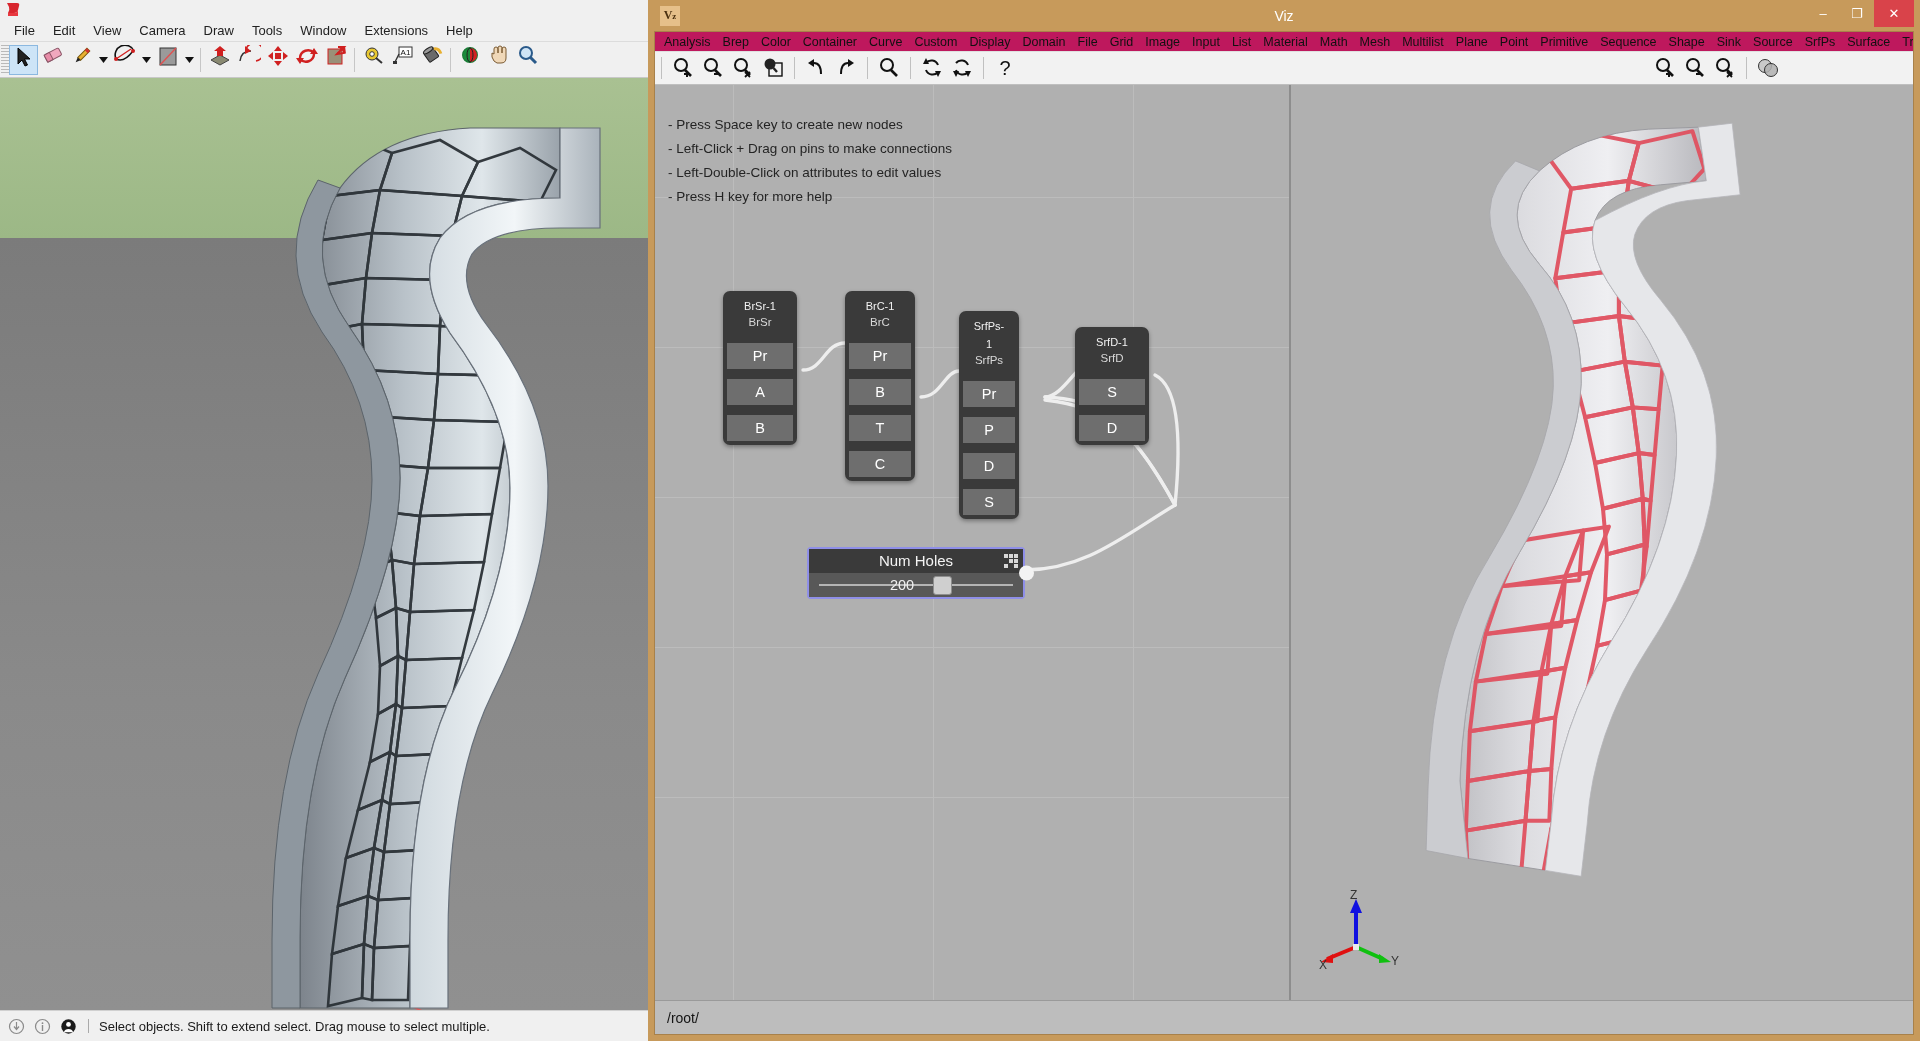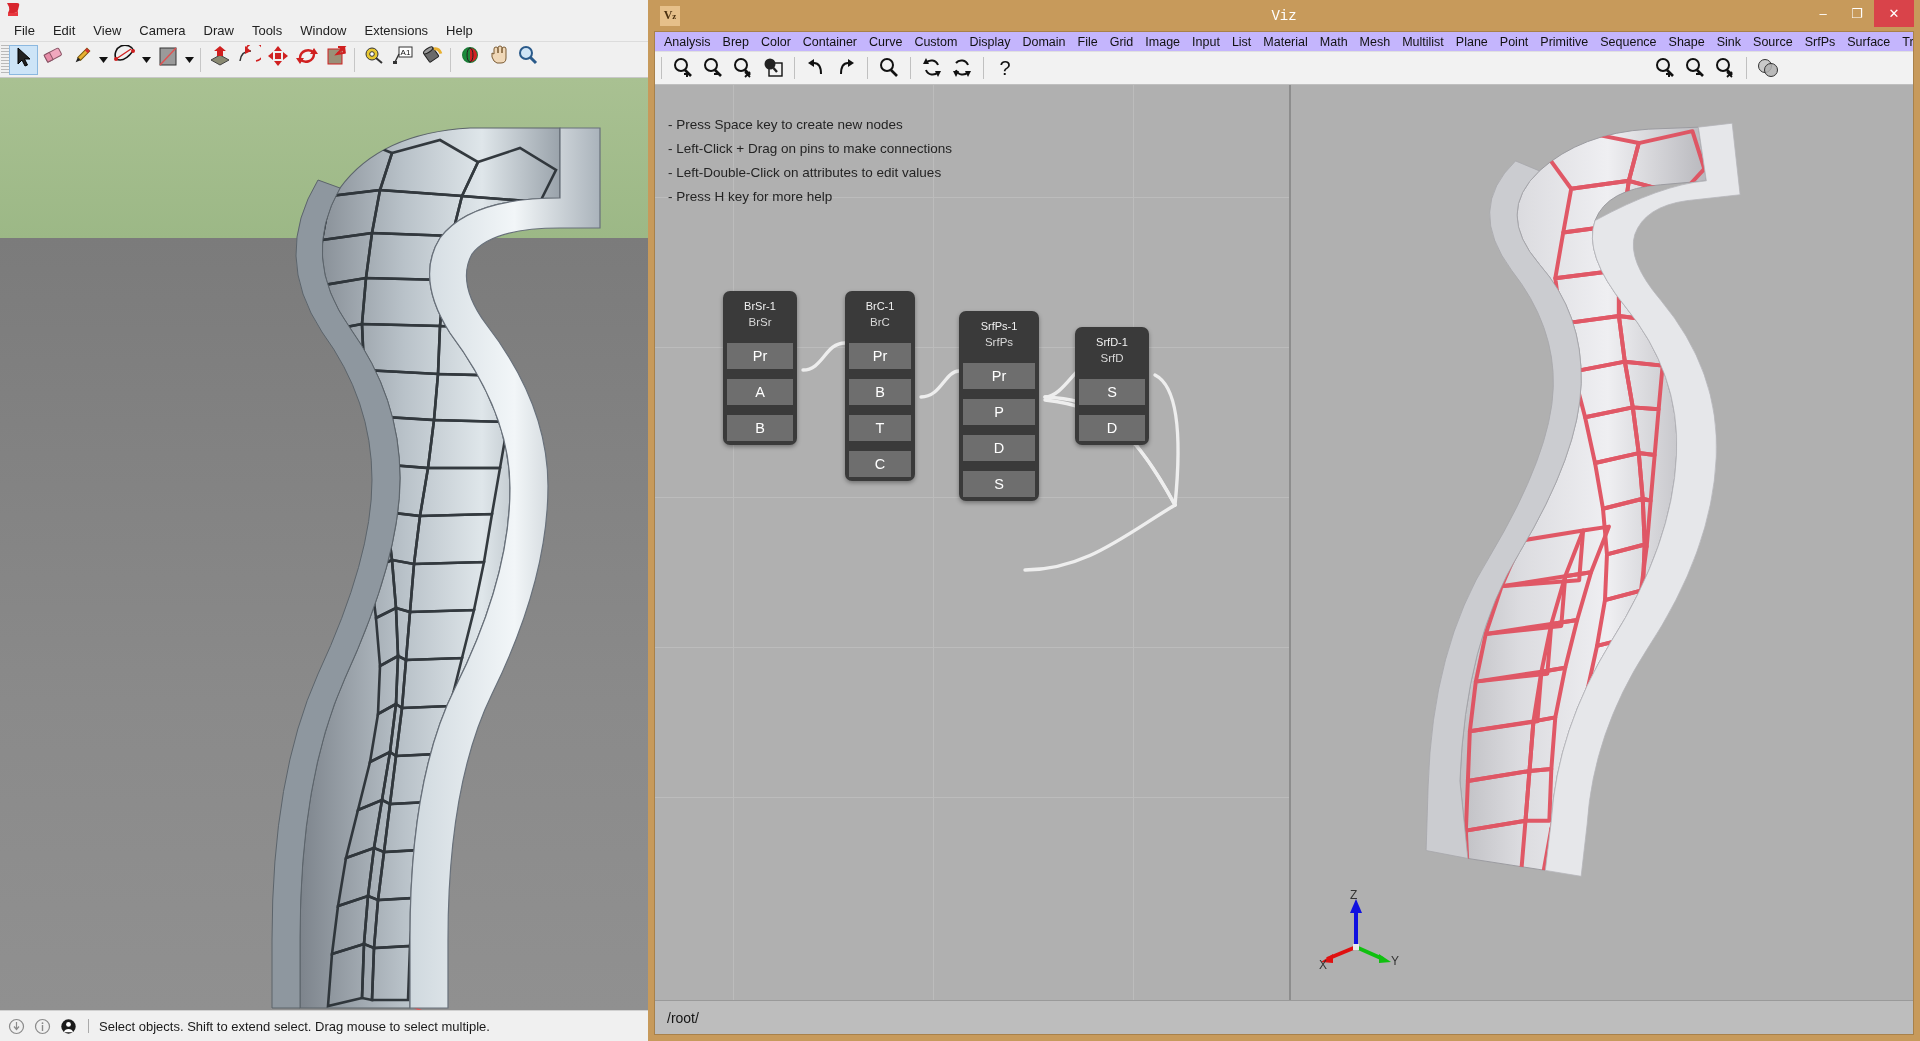--- a/index.html
+++ b/index.html
@@ -89,36 +89,36 @@
   }
   #viz-app-icon {
     width: 20px; height: 20px; margin-left: 6px;
     background: #e6c08a; color: #4a3010;
     font-size: 12px; font-weight: bold;
     display:flex; align-items:center; justify-content:center;
     font-family: "Liberation Serif", serif;
   }
   #viz-title {
     position: absolute; left: 0; right: 0; text-align: center;
-    font-size: 14px; color: #ffffff; font-family: Liberation Mono, monospace;
+    font-size: 14px; color: #ffffff;
   }
   #viz-wincontrols { position: absolute; right: 0; top: 0; display: flex; height: 31px; }
   .wc-btn {
     width: 34px; height: 27px; display:flex; align-items:center; justify-content:center;
     color: #ffffff; font-size: 13px;
   }
   .wc-btn.close { background: #d9434a; width: 40px; }
 
   #viz-body {
     flex: 1; background: #f2f2f2;
     display: flex; flex-direction: column;
     border: 1px solid #a8814a;
   }
   #viz-menubar {
-    height: 20px; background: #c4b5fd;
+    height: 20px; background: #be185d;
     display: flex; align-items: center;
     font-size: 12.5px; color: #111;
     padding-left: 3px; overflow: hidden;
     border-bottom: 1px solid #e0e0e0;
   }
   .viz-menu-item { padding: 1px 6px; white-space: nowrap; }
 
   #viz-toolbar {
     height: 33px; background: #f2f2f2;
     display: flex; align-items: center;
@@ -708,40 +708,60 @@
           <div class="node-head">
             <div class="node-title">BrC-1</div>
             <div class="node-sub">BrC</div>
           </div>
           <div class="node-attr">Pr</div>
           <div class="node-attr">B</div>
           <div class="node-attr">T</div>
           <div class="node-attr">C</div>
         </div>
 
-        <div class="node" id="node-srfps-1" style="left:304px;top:226px;width:80px">
+        <div class="node" id="node-srfps-1" style="left:304px;top:226px;width:60px">
           <div class="node-head">
             <div class="node-title">SrfPs-1</div>
             <div class="node-sub">SrfPs</div>
           </div>
           <div class="node-attr">Pr</div>
           <div class="node-attr">P</div>
           <div class="node-attr">D</div>
           <div class="node-attr">S</div>
         </div>
 
         <div class="node" id="node-srfd-1" style="left:420px;top:242px;width:74px">
           <div class="node-head">
             <div class="node-title">SrfD-1</div>
             <div class="node-sub">SrfD</div>
           </div>
           <div class="node-attr">S</div>
           <div class="node-attr">D</div>
         </div>
 
+        <div id="slider-node" style="left:152px;top:462px">
+          <div id="slider-head">
+            <span>Num Holes</span>
+            <span id="slider-dots">
+              <i style="left:0;top:0"></i>
+                <i style="left:5px;top:0"></i>
+                <i style="left:10px;top:0"></i>
+              <i style="left:5px;top:5px"></i>
+                <i style="left:10px;top:5px"></i>
+              <i style="left:0;top:10px"></i>
+                <i style="left:10px;top:10px"></i>
+            </span>
+          </div>
+          <div id="slider-row">
+            <div id="slider-track"></div>
+            <div id="slider-value">200</div>
+            <div id="slider-knob" style="left: 123.68px;"></div>
+          </div>
+          <span id="slider-outpin"></span>
+        </div>
       </div>
 
       <div id="viz-3d">
         <svg style="position:absolute;left:0;top:0;width:100%;height:100%" viewBox="0 0 626 920">
           <defs>
             <linearGradient id="rChair" x1="0" y1="0" x2="1" y2="0">
               <stop offset="0%" stop-color="#c0c0c4"></stop>
               <stop offset="25%" stop-color="#dcdce0"></stop>
               <stop offset="60%" stop-color="#efeff2"></stop>
               <stop offset="100%" stop-color="#b8b8bd"></stop>

